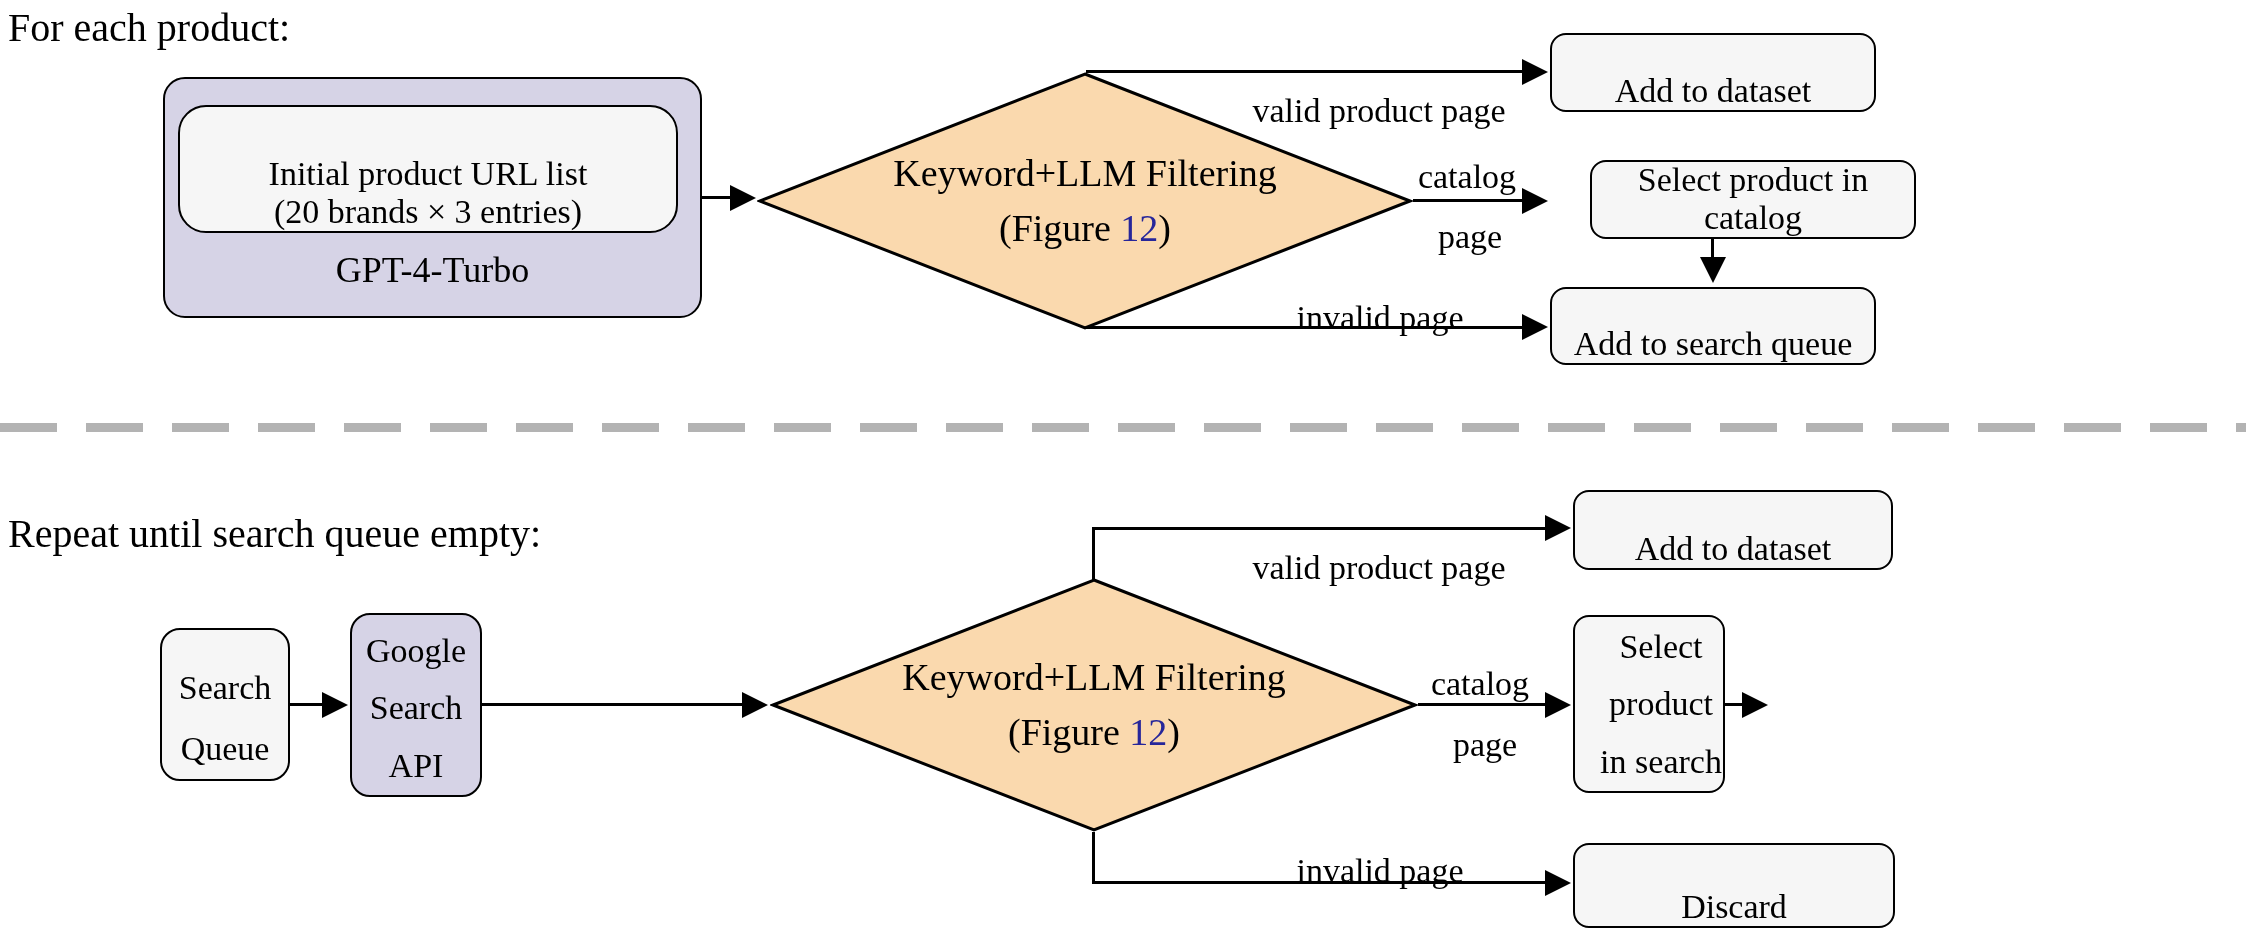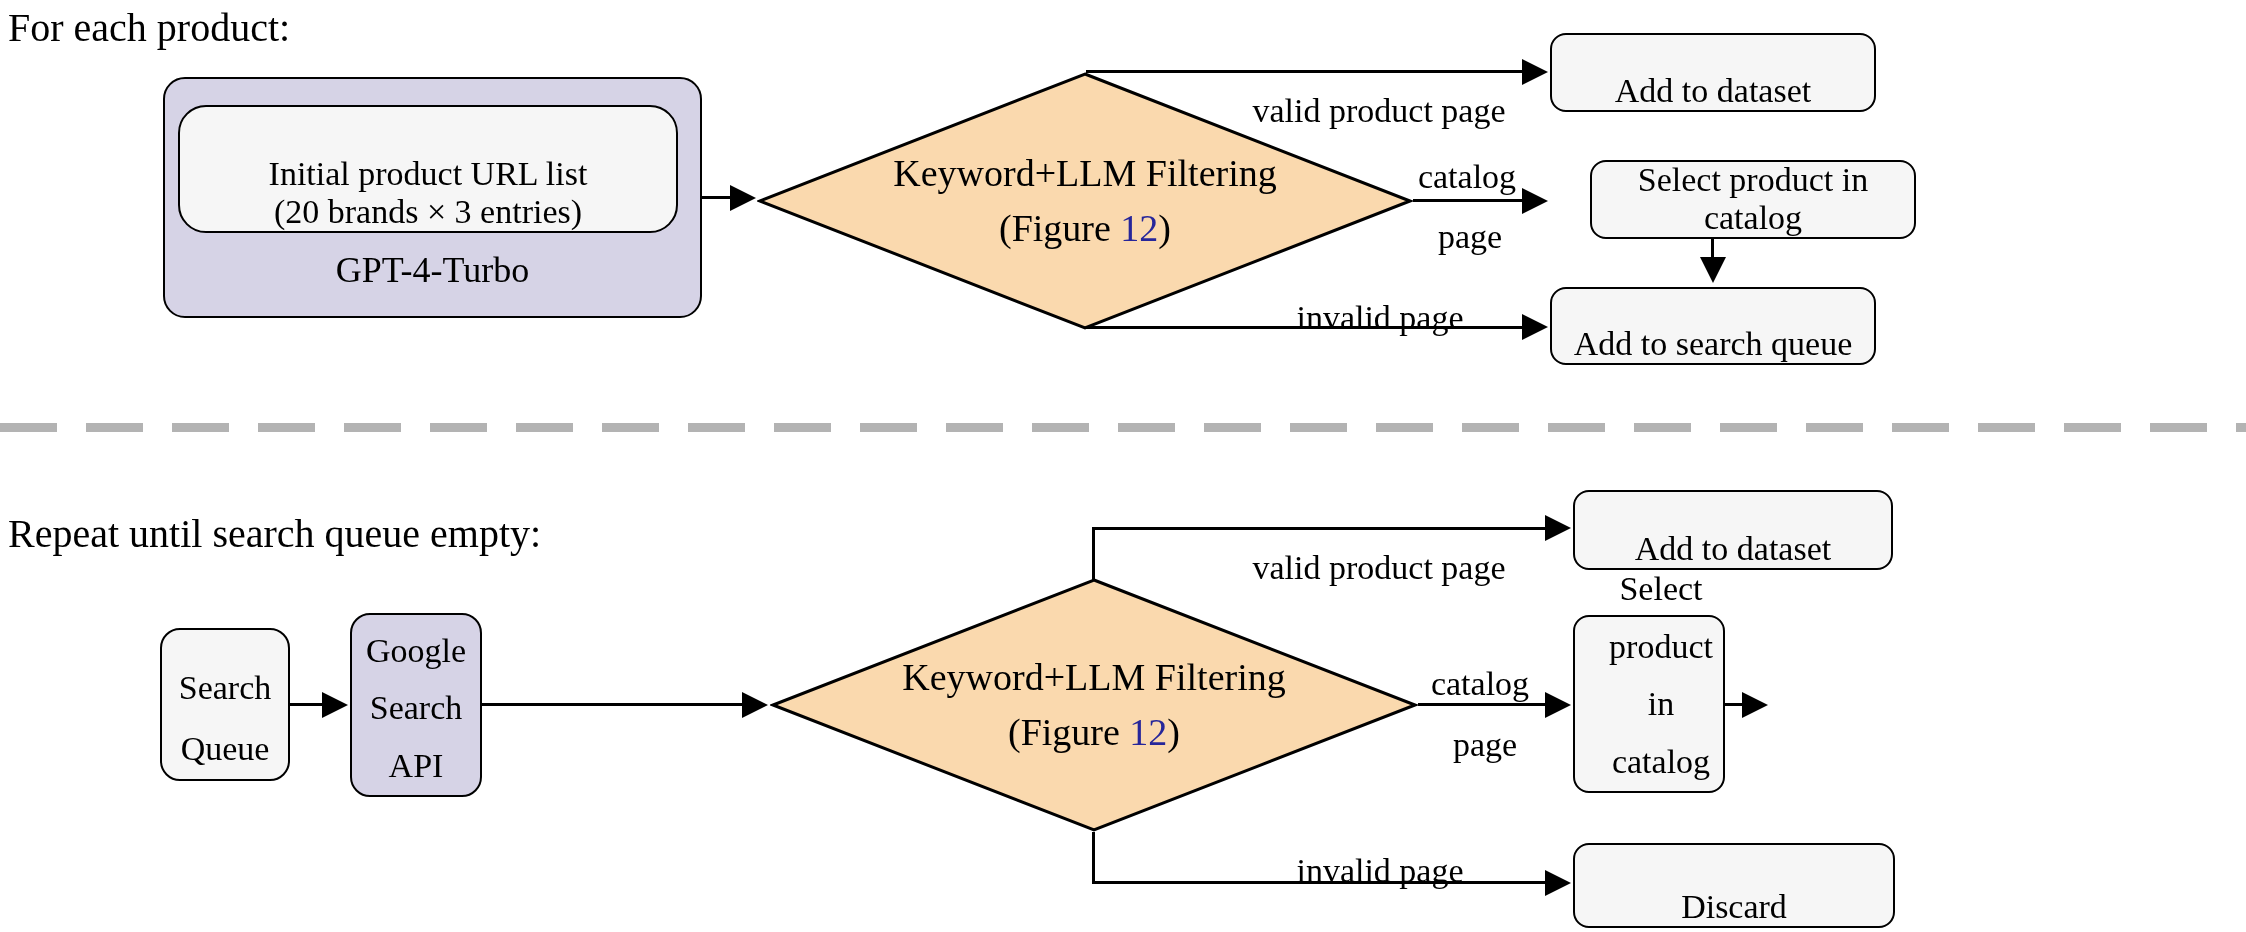--- a/index.html
+++ b/index.html
@@ -128,21 +128,21 @@
   <div class="arr-r" style="left:1545px;top:870px;"></div>
   <div class="lbl" style="left:1230px;top:840px;width:300px;">invalid page</div>
 
   <div class="node" style="left:1573px;top:490px;width:320px;height:80px;">
     <div>Add to dataset</div>
   </div>
 
   <div class="node ln17" style="left:1573px;top:615px;width:152px;height:178px;padding-left:24px;">
     <div>Select</div>
     <div>product</div>
-    <div>in catalog</div>
+    <div>in search</div>
   </div>
 
   <div class="hline" style="left:1725px;top:703px;width:21px;"></div>
   <div class="arr-r" style="left:1742px;top:692px;"></div>
 
 
   <div class="node" style="left:1573px;top:843px;width:322px;height:85px;">
     <div>Discard</div>
   </div>
 

